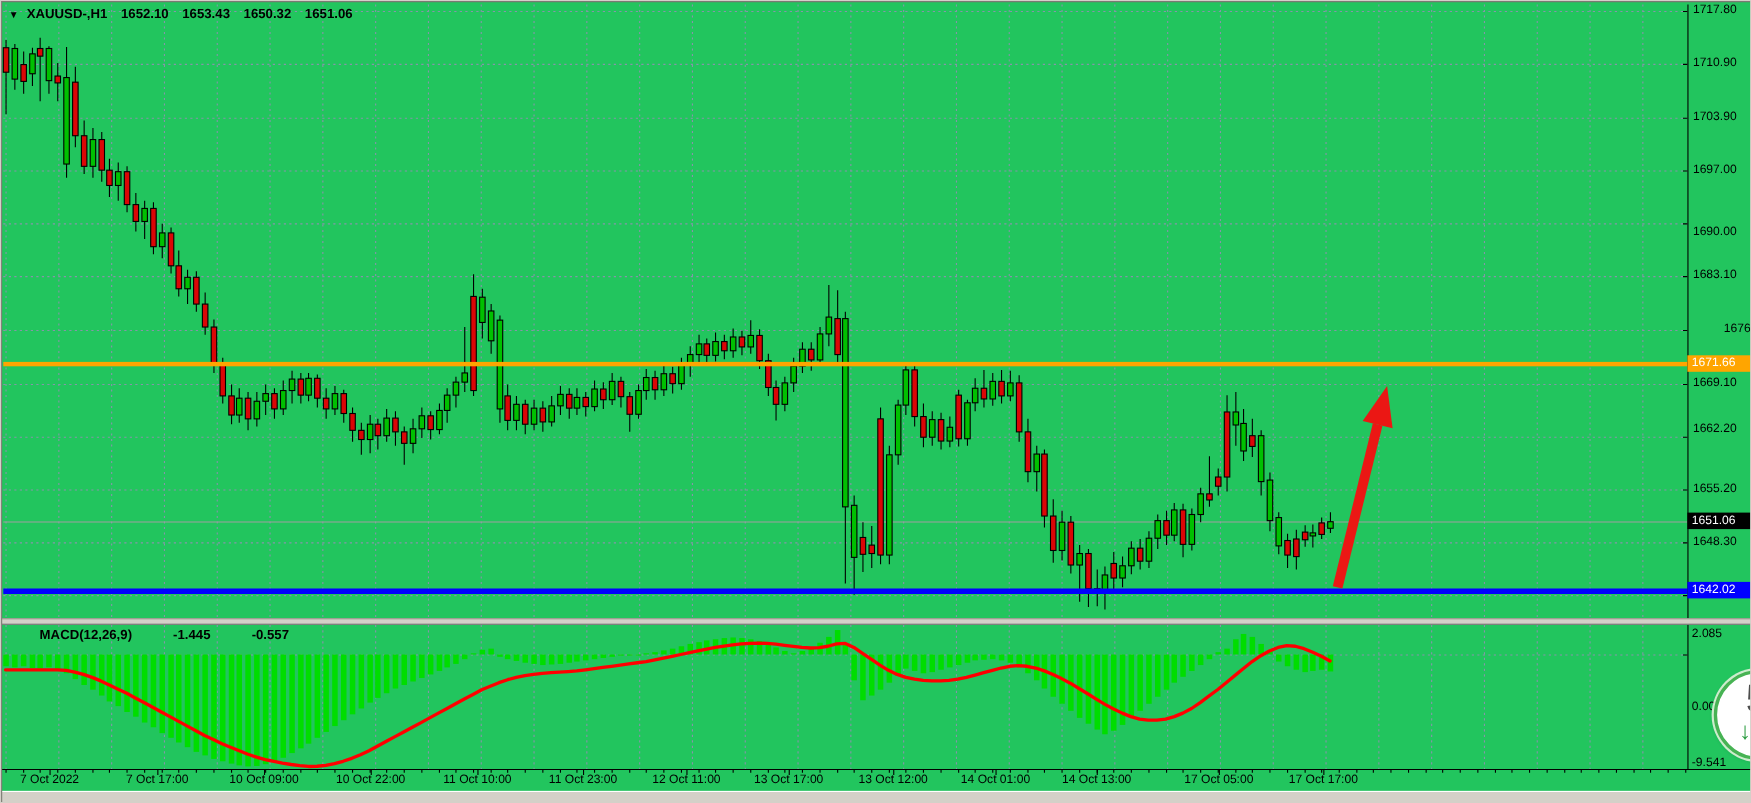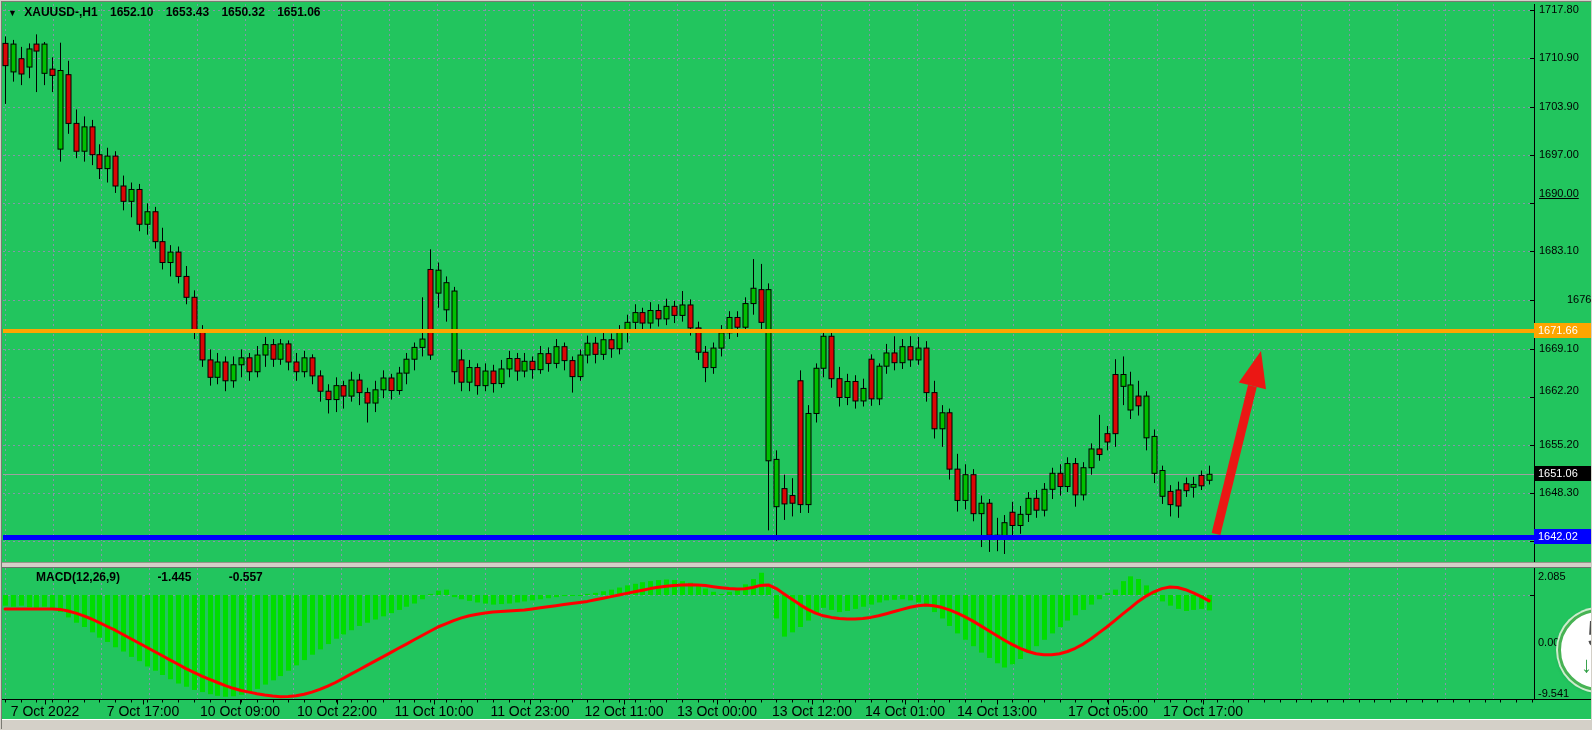--- a/index.html
+++ b/index.html
@@ -8,21 +8,21 @@
   #chart-svg{position:absolute;left:0;top:0;}
   .hdr{position:absolute;left:8px;top:5px;font-size:12px;font-weight:bold;z-index:6;white-space:nowrap;}
   .hdr .tri{font-size:9px;margin-right:4px;}
   .hdr span.v{margin-right:9px;}
   .macd-hdr{position:absolute;left:8px;top:570px;font-size:12px;font-weight:bold;z-index:6;white-space:nowrap;}
   .macd-hdr span{margin-right:6px;padding-left:28px;}
   .axlab{position:absolute;left:1539px;font-size:11px;z-index:5;white-space:nowrap;}
   .maclab{position:absolute;left:1538px;font-size:11px;z-index:5;white-space:nowrap;}
   .badge{position:absolute;left:1534px;width:56px;height:15px;line-height:15px;font-size:11px;
          color:#fff;padding-left:4px;z-index:6;}
-  .tlab{position:absolute;top:703px;font-size:14px;transform:translateX(-50%);z-index:5;white-space:nowrap;}
+  .tlab{position:absolute;top:703px;font-size:11px;transform:translateX(-50%);z-index:5;white-space:nowrap;}
   #splitter{position:absolute;left:0;top:562px;width:1592px;height:6px;background:#d4d0c8;
             border-top:1px solid #98948c;border-bottom:1px solid #6f6f6f;box-sizing:border-box;z-index:4;}
   #bottom-strip{position:absolute;left:0;top:719px;width:1592px;height:11px;background:#d4d0c8;
             border-top:1px solid #fff;box-sizing:border-box;z-index:4;}
   #scroll-badge{position:absolute;left:1558px;top:609px;width:82px;height:82px;border-radius:50%;
             background:#fff;border:3px solid #47b354;box-shadow:0 0 0 2px #cdeccd, 0 1px 4px rgba(0,0,0,.25);
             box-sizing:border-box;z-index:10;}
   #scroll-badge .num{position:absolute;left:26px;top:2px;font-size:36px;color:#4d4d4d;}
   #scroll-badge .arr{position:absolute;left:20px;top:40px;font-size:22px;font-weight:bold;color:#2f9e44;}
   #frame{position:absolute;left:0;top:0;width:1592px;height:730px;box-sizing:border-box;
@@ -723,42 +723,42 @@
     <span>MACD(12,26,9)</span>
     <span>-1.445</span>
     <span>-0.557</span>
   </div>
 
   <div id="price-axis">
       <span class="axlab" style="top: 3px;">1717.80</span>
       <span class="axlab" style="top: 50.9998px;">1710.90</span>
       <span class="axlab" style="top: 99.6953px;">1703.90</span>
       <span class="axlab" style="top: 147.695px;">1697.00</span>
-      <span class="axlab" style="top: 187px; text-decoration: underline;">1690.00</span>
+      <span class="axlab" style="top: 205px;">1690.00</span>
       <span class="axlab" style="top: 244.391px;">1683.10</span>
       <span class="axlab" style="top: 293.086px; margin-left: 28px;">1676.10</span>
       <span class="axlab" style="top: 341.782px;">1669.10</span>
       <span class="axlab" style="top: 369px; margin-top: 15px;">1662.20</span>
       <span class="axlab" style="top: 438.477px;">1655.20</span>
       <span class="axlab" style="top: 486.477px;">1648.30</span>
     </div>
   <div id="macd-axis">
       <span class="maclab" style="top: 570px;">2.085</span>
       <span class="maclab" style="top: 588px; margin-top: 48px;">0.00</span>
       <span class="maclab" style="top: 687px;">-9.541</span>
     </div>
   <div id="time-axis">
       <span class="tlab" style="left: 45px;">7 Oct 2022</span>
       <span class="tlab" style="left: 143px;">7 Oct 17:00</span>
       <span class="tlab" style="left: 240px;">10 Oct 09:00</span>
       <span class="tlab" style="left: 337px;">10 Oct 22:00</span>
       <span class="tlab" style="left: 434px;">11 Oct 10:00</span>
       <span class="tlab" style="left: 530px;">11 Oct 23:00</span>
       <span class="tlab" style="left: 624px;">12 Oct 11:00</span>
-      <span class="tlab" style="left: 717px;">13 Oct 00:00</span>
+      <span class="tlab" style="left: 717px;">13 Oct 17:00</span>
       <span class="tlab" style="left: 812px;">13 Oct 12:00</span>
       <span class="tlab" style="left: 905px;">14 Oct 01:00</span>
       <span class="tlab" style="left: 997px;">14 Oct 13:00</span>
       <span class="tlab" style="left: 1108px;">17 Oct 05:00</span>
       <span class="tlab" style="left: 1203px;">17 Oct 17:00</span>
     </div>
 
   <div class="badge" id="badge-resistance" style="top: 322.973px; background: rgb(255, 165, 0);">1671.66</div>
   <div class="badge" id="badge-current" style="top: 466.277px; background: rgb(0, 0, 0);">1651.06</div>
   <div class="badge" id="badge-support" style="top: 529.164px; background: rgb(0, 0, 255);">1642.02</div>

